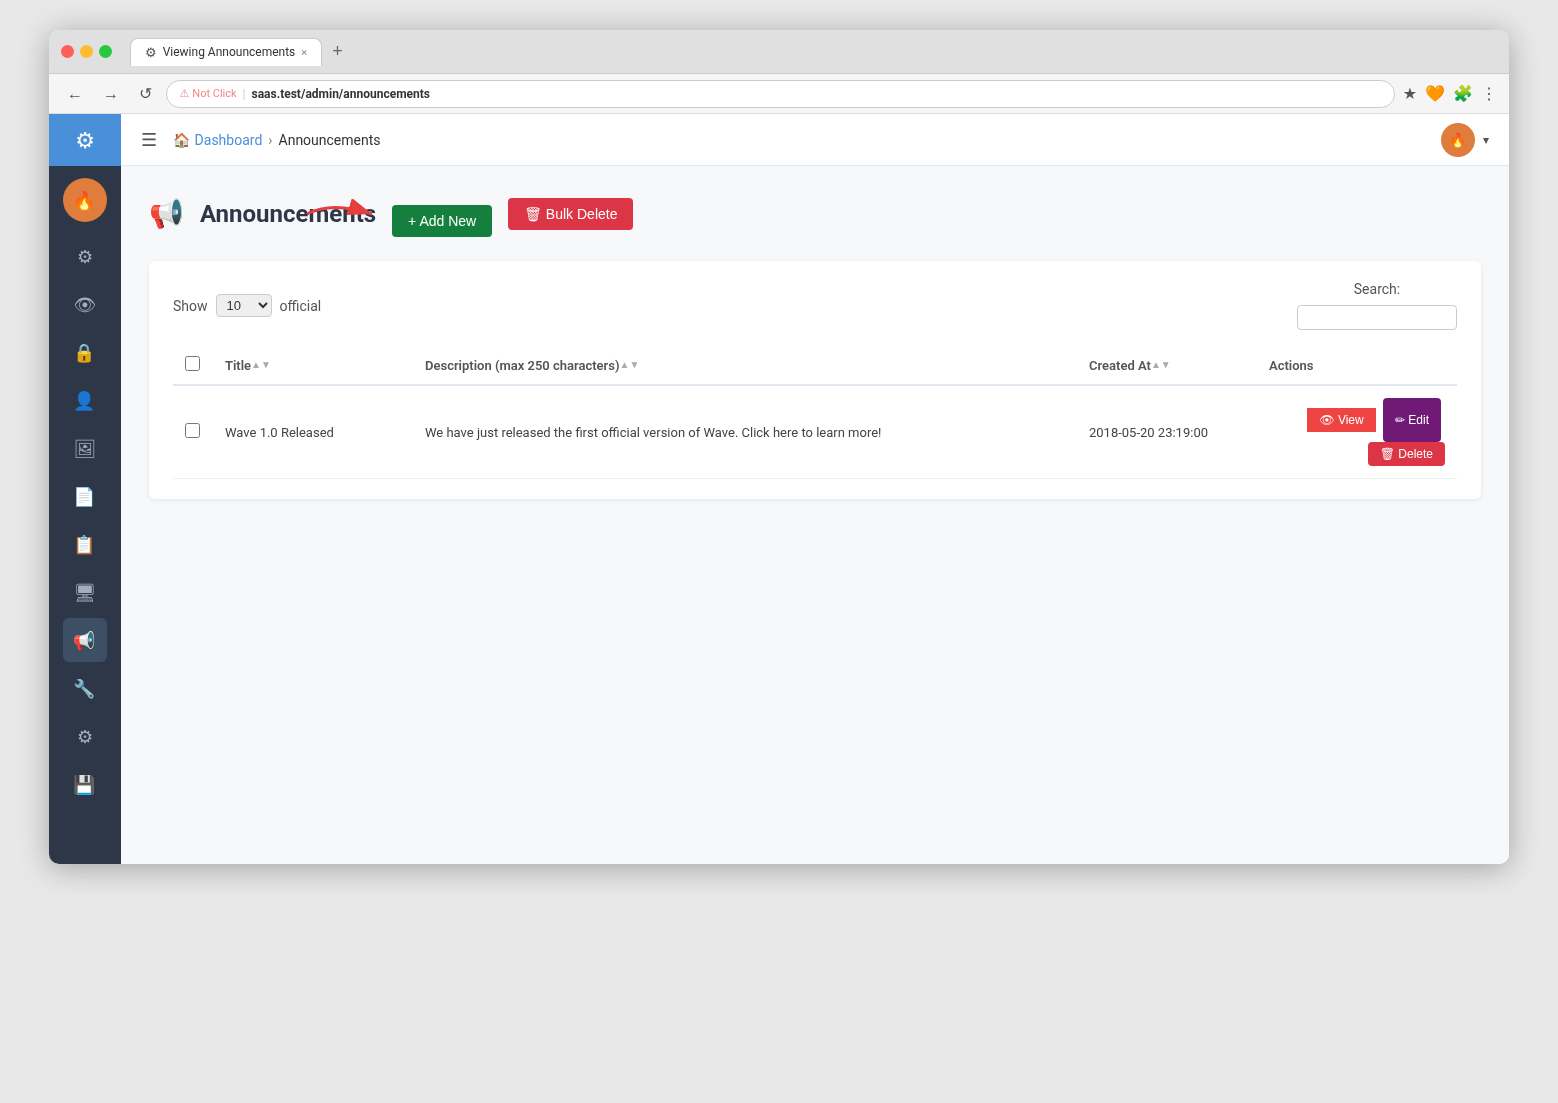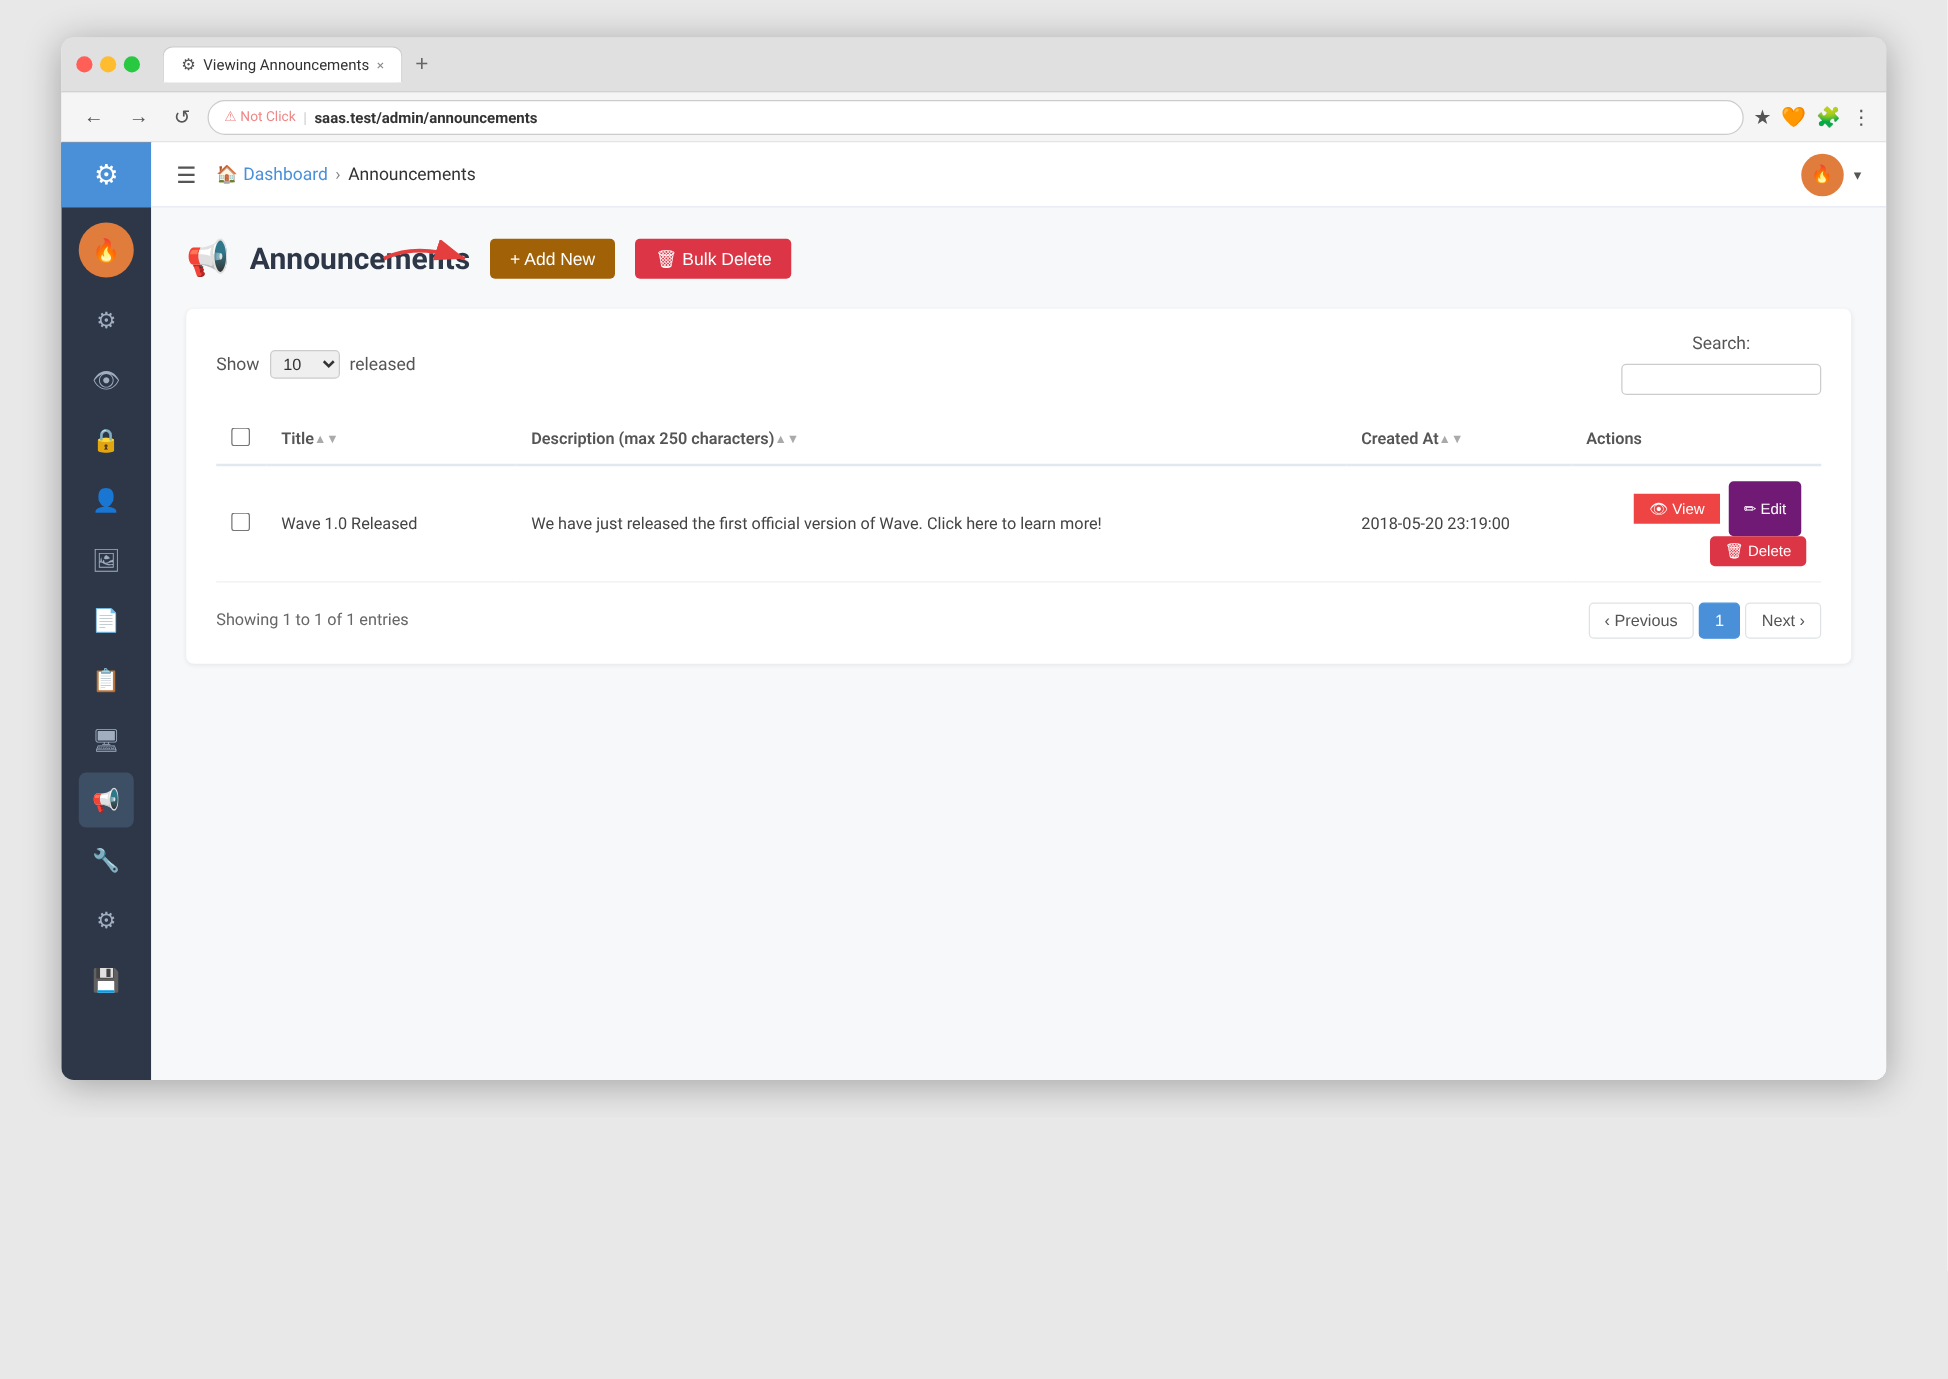--- a/index.html
+++ b/index.html
@@ -148,23 +148,23 @@
       flex: 1;
     }
 
     
     .page-header {
       display: flex; align-items: center; gap: 16px; margin-bottom: 24px;
     }
     .page-icon { font-size: 28px; color: #333; }
     .page-title { font-size: 24px; font-weight: 700; color: #2d3748; }
     .btn-add-new {
-      background: #a16207; color: #fff; border: none; border-radius: 4px;
+      background: #15803d; color: #fff; border: none; border-radius: 4px;
       padding: 8px 16px; font-size: 14px; cursor: pointer;
-      display: flex; align-items: center; gap: 6px;
+      display: flex; align-items: center; gap: 6px; margin-top: 15px;
     }
     .btn-bulk-delete {
       background: #dc3545; color: #fff; border: none; border-radius: 4px;
       padding: 8px 16px; font-size: 14px; cursor: pointer;
       display: flex; align-items: center; gap: 6px;
     }
 
     
     .arrow-annotation {
       position: relative; display: inline-block;
@@ -347,21 +347,21 @@
 
           <div class="table-controls">
             <div class="show-entries">
               <span>Show</span>
               <select class="entries-select">
                 <option>10</option>
                 <option>25</option>
                 <option>50</option>
                 <option>100</option>
               </select>
-              <span>released</span>
+              <span>official</span>
             </div>
             <div class="search-box">
               <label>Search:</label>
               <input type="text" class="search-input" style="">
             </div>
           </div>
 
           <table class="data-table">
             <thead>
               <tr>
@@ -402,26 +402,18 @@
     <td>2018-05-20 23:19:00</td>
     <td class="col-actions" style="text-align:right">
       <button class="btn-view">👁 View</button>
       <button class="btn-edit">✏ Edit</button>
       <button class="btn-delete">🗑 Delete</button>
     </td>
   </tr>
               </tbody>
           </table>
 
-          <div class="table-footer">
-            <span class="showing-text">Showing 1 to 1 of 1 entries</span>
-            <div class="pagination">
-              <button class="page-btn">‹ Previous</button>
-              <button class="page-btn active">1</button>
-              <button class="page-btn">Next ›</button>
-            </div>
-          </div>
 
         </div>
       </div>
     </div>
   </div>
 </div>
 
 </body></html>

